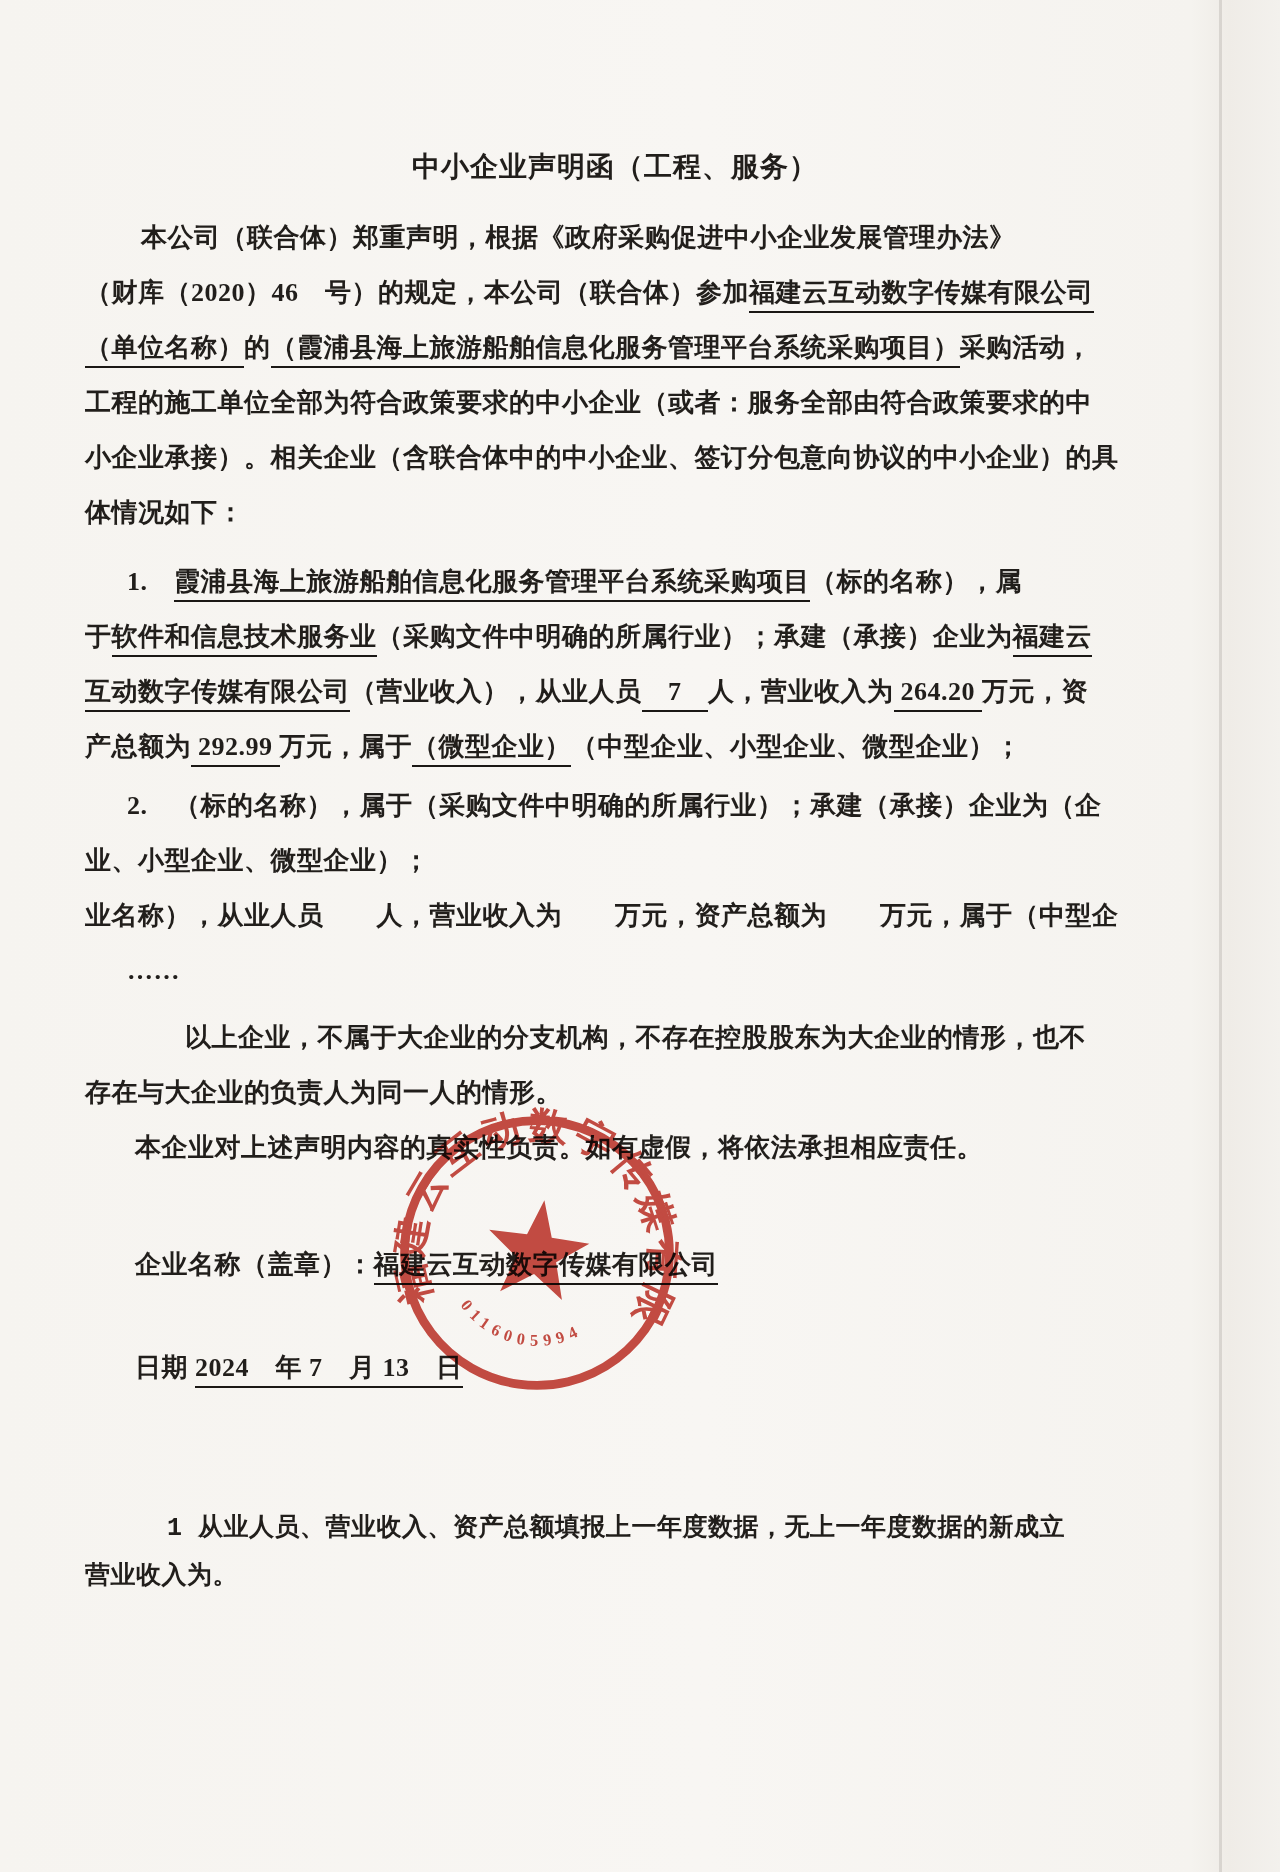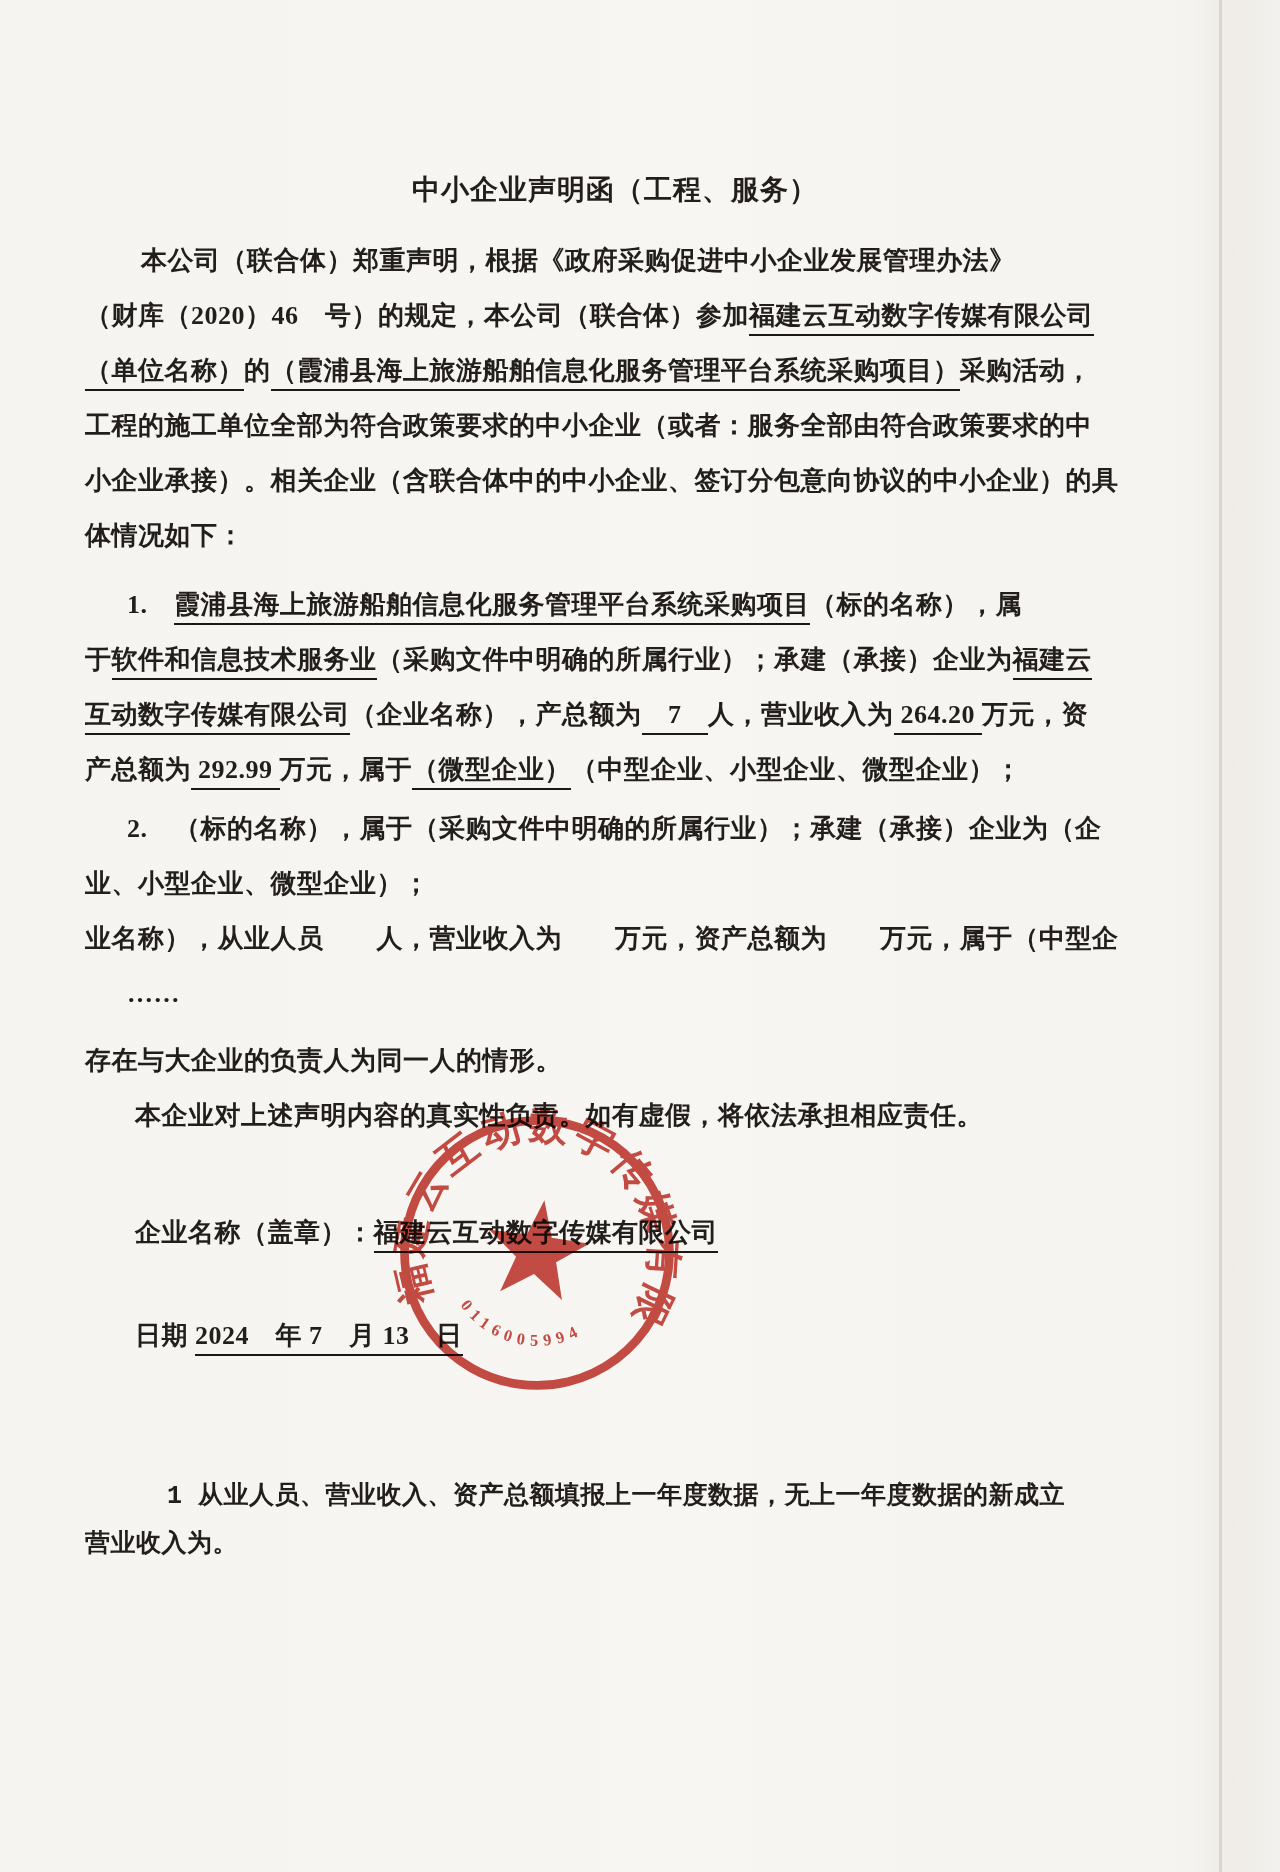--- a/index.html
+++ b/index.html
@@ -10,21 +10,21 @@
     background:linear-gradient(90deg,#f6f4f0 0%,#f8f6f3 55%,#f5f3ef 93%,#efece7 96%,#f3f1ed 100%);
     overflow:hidden;
     font-family:"Liberation Serif","DejaVu Serif",serif;
     color:#211e1b;
   }
   .page::after{ 
     content:"";position:absolute;top:0;right:58px;width:3px;height:100%;
     background:rgba(110,100,92,.18);
   }
   .content{
-    position:absolute;left:85px;top:171px;width:1060px;
+    position:absolute;left:85px;top:148px;width:1060px;
     font-size:26px;font-weight:700;letter-spacing:.5px;
   }
   .title{
     text-align:center;font-size:28px;font-weight:800;letter-spacing:1px;
     margin:0 0 24px 0;
   }
   .body-text .line{line-height:55px;white-space:nowrap;}
   .para-item1{margin-top:14px;}
   .para-item2{margin-top:4px;}
   .para-conclusion{margin-top:12px;}
@@ -56,30 +56,31 @@
         <div class="line" style="padding-left: 56px;"><span>本公司（联合体）郑重声明，根据《政府采购促进中小企业发展管理办法》</span></div>
         <div class="line"><span>（财库（2020）46　号）的规定，本公司（联合体）参加</span><span class="u">福建云互动数字传媒有限公司</span></div>
         <div class="line"><span class="u">（单位名称）</span><span>的</span><span class="u">（霞浦县海上旅游船舶信息化服务管理平台系统采购项目）</span><span>采购活动，</span></div>
         <div class="line"><span>工程的施工单位全部为符合政策要求的中小企业（或者：服务全部由符合政策要求的中</span></div>
         <div class="line"><span>小企业承接）。相关企业（含联合体中的中小企业、签订分包意向协议的中小企业）的具</span></div>
         <div class="line"><span>体情况如下：</span></div>
       </div>
     <div class="body-text para-item1">
         <div class="line" style="padding-left: 42px;"><span>1.　</span><span class="u">霞浦县海上旅游船舶信息化服务管理平台系统采购项目</span><span>（标的名称），属</span></div>
         <div class="line"><span>于</span><span class="u">软件和信息技术服务业</span><span>（采购文件中明确的所属行业）；承建（承接）企业为</span><span class="u">福建云</span></div>
-        <div class="line"><span class="u">互动数字传媒有限公司</span><span>（企业名称），产总额为</span><span class="u">　7　</span><span>人，营业收入为</span><span class="u"> 264.20 </span><span>万元，资</span></div>
+        <div class="line"><span class="u">互动数字传媒有限公司</span><span>（营业收入），从业人员</span><span class="u">　7　</span><span>人，营业收入为</span><span class="u"> 264.20 </span><span>万元，资</span></div>
         <div class="line"><span>产总额为</span><span class="u"> 292.99 </span><span>万元，属于</span><span class="u">（微型企业）</span><span>（中型企业、小型企业、微型企业）；</span></div>
       </div>
     <div class="body-text para-item2">
         <div class="line" style="padding-left: 42px;"><span>2.　（标的名称），属于（采购文件中明确的所属行业）；承建（承接）企业为（企</span></div>
         <div class="line"><span>业、小型企业、微型企业）；</span></div>
         <div class="line"><span>业名称），从业人员　　人，营业收入为　　万元，资产总额为　　万元，属于（中型企</span></div>
         <div class="line" style="padding-left: 42px;"><span>……</span></div>
       </div>
     <div class="body-text para-conclusion">
+        <div class="line" style="padding-left: 100px;"><span>以上企业，不属于大企业的分支机构，不存在控股股东为大企业的情形，也不</span></div>
         <div class="line"><span>存在与大企业的负责人为同一人的情形。</span></div>
         <div class="line" style="padding-left: 50px;"><span>本企业对上述声明内容的真实性负责。如有虚假，将依法承担相应责任。</span></div>
       </div>
 
     <div class="signature sig-company">
         <div class="line" style="padding-left: 50px;"><span>企业名称（盖章）：</span><span class="u">福建云互动数字传媒有限公司</span></div>
       </div>
     <div class="signature sig-date">
         <div class="line" style="padding-left: 50px;"><span>日期 </span><span class="u">2024　年 7　月 13　日</span></div>
       </div>

